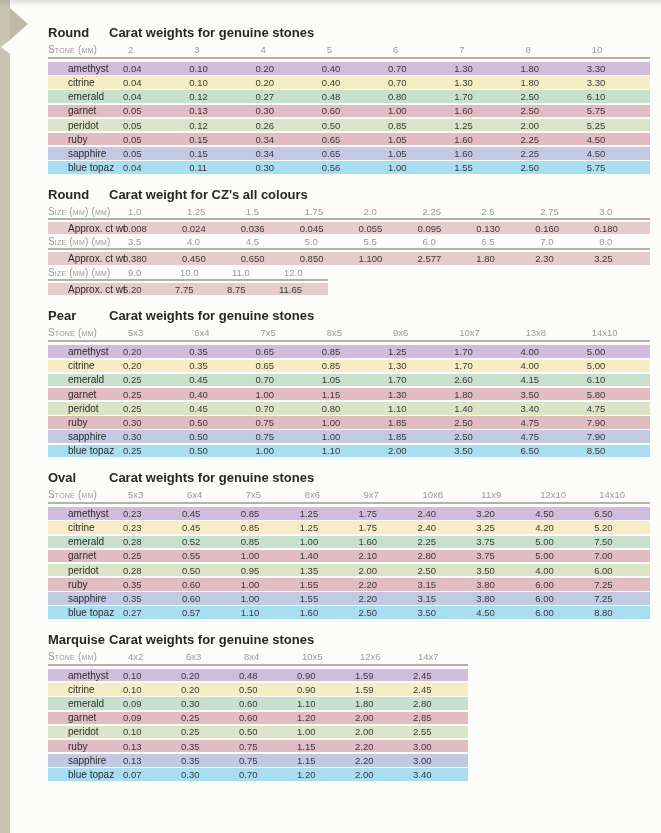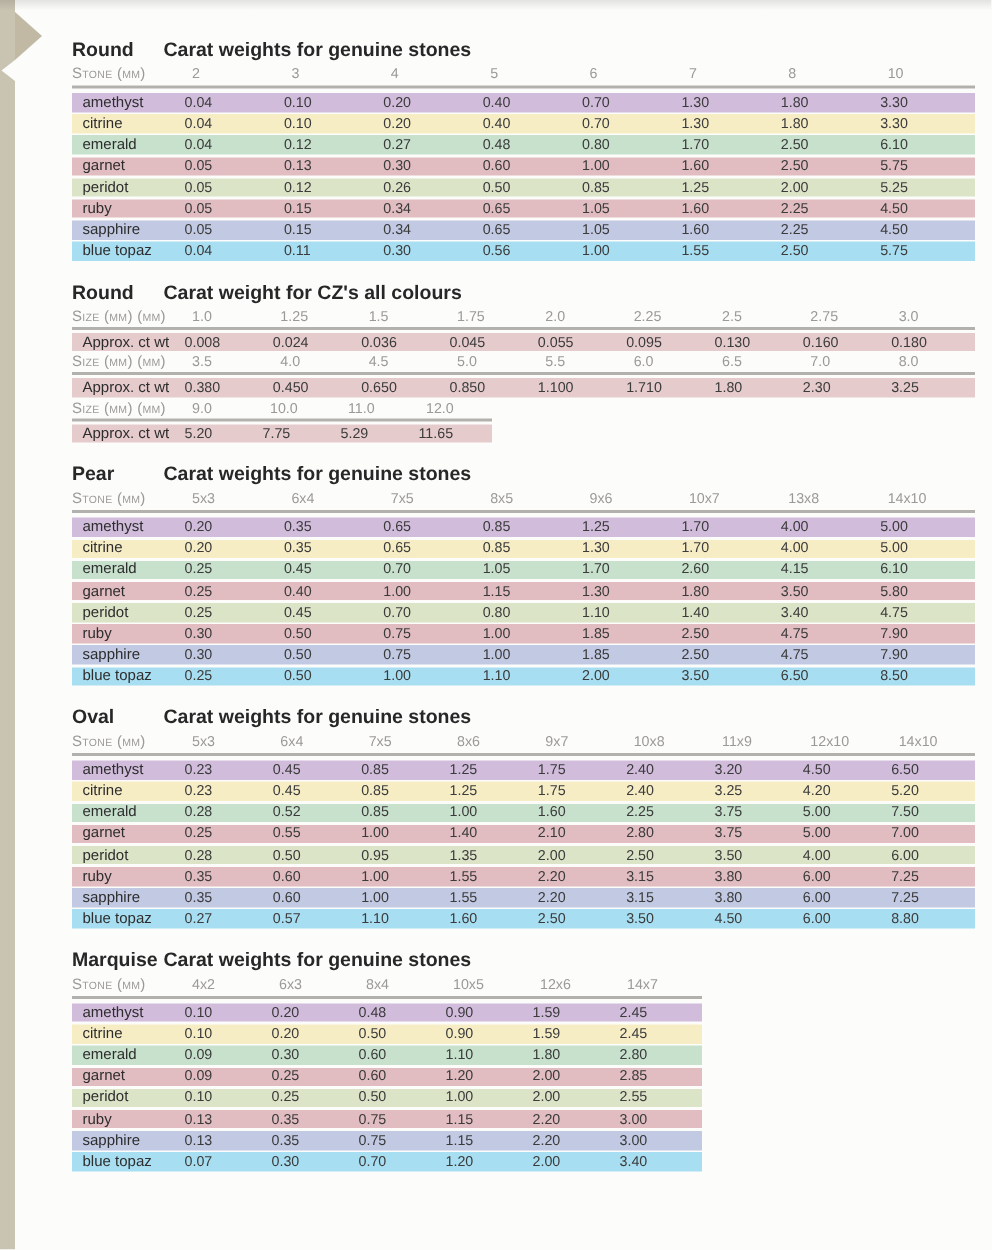--- a/index.html
+++ b/index.html
@@ -49,21 +49,21 @@
   .sec-heading { display:flex; font-weight:bold; font-size:13px; line-height:13px; color:#272727; margin-bottom:5px; }
   .sec-shape { width:61px; flex:none; }
   .tbl { }
   .hrow { display:flex; align-items:flex-start; height:11px; line-height:11px; margin-bottom:2px; }
   .lab { width:72px; flex:none; }
   .caps { font-variant:small-caps; color:#9c9a97; font-size:10px; letter-spacing:0.2px; }
   .chead { color:#9c9a97; font-size:9.5px; padding-left:8px; }
   .col { flex:1 1 0; min-width:0; white-space:nowrap; }
   .rule { height:2px; background:#b3b1ae; margin-bottom:3px; }
   .drow { display:flex; align-items:center; height:12.5px; margin-bottom:1.7px; }
-  .stone { font-size:10px; color:#2d2d2d; padding-left:7px; white-space:nowrap; }
+  .stone { font-size:10px; color:#2d2d2d; padding-left:20px; white-space:nowrap; }
   .val { font-size:9.5px; color:#3b3b3b; padding-left:3px; }
   .cz-sub { margin-bottom:2px; }
   .cz-sub .drow { margin-bottom:2px; }
   .cz-sub .hrow { margin-bottom:1px; }
   .cz-sub .rule { margin-bottom:2px; }
 </style>
 </head>
 <body>
 
 <div class="top-fade"></div>
@@ -227,40 +227,40 @@
             <span class="col chead">8.0</span>
           </div>
           <div class="rule"></div>
           <div class="drow" style="background: rgb(230, 203, 205);">
             <span class="lab stone">Approx. ct wt</span>
             <span class="col val">0.380</span>
             <span class="col val">0.450</span>
             <span class="col val">0.650</span>
             <span class="col val">0.850</span>
             <span class="col val">1.100</span>
-            <span class="col val">1.710</span>
+            <span class="col val">2.577</span>
             <span class="col val">1.80</span>
             <span class="col val">2.30</span>
             <span class="col val">3.25</span>
           </div>
         </div>
         <div class="tbl cz-sub" style="width: 280px;">
           <div class="hrow">
             <span class="lab caps">Size (mm) (mm)</span>
             <span class="col chead">9.0</span>
             <span class="col chead">10.0</span>
             <span class="col chead">11.0</span>
             <span class="col chead">12.0</span>
           </div>
           <div class="rule"></div>
           <div class="drow" style="background: rgb(230, 203, 205);">
             <span class="lab stone">Approx. ct wt</span>
             <span class="col val">5.20</span>
             <span class="col val">7.75</span>
-            <span class="col val">5.29</span>
+            <span class="col val">8.75</span>
             <span class="col val">11.65</span>
           </div>
         </div>
       </div>
       <div class="section">
         <div class="sec-heading">
           <span class="sec-shape">Pear</span>
           <span class="sec-title">Carat weights for genuine stones</span>
         </div>
         <div class="tbl" style="width: 602px;">

